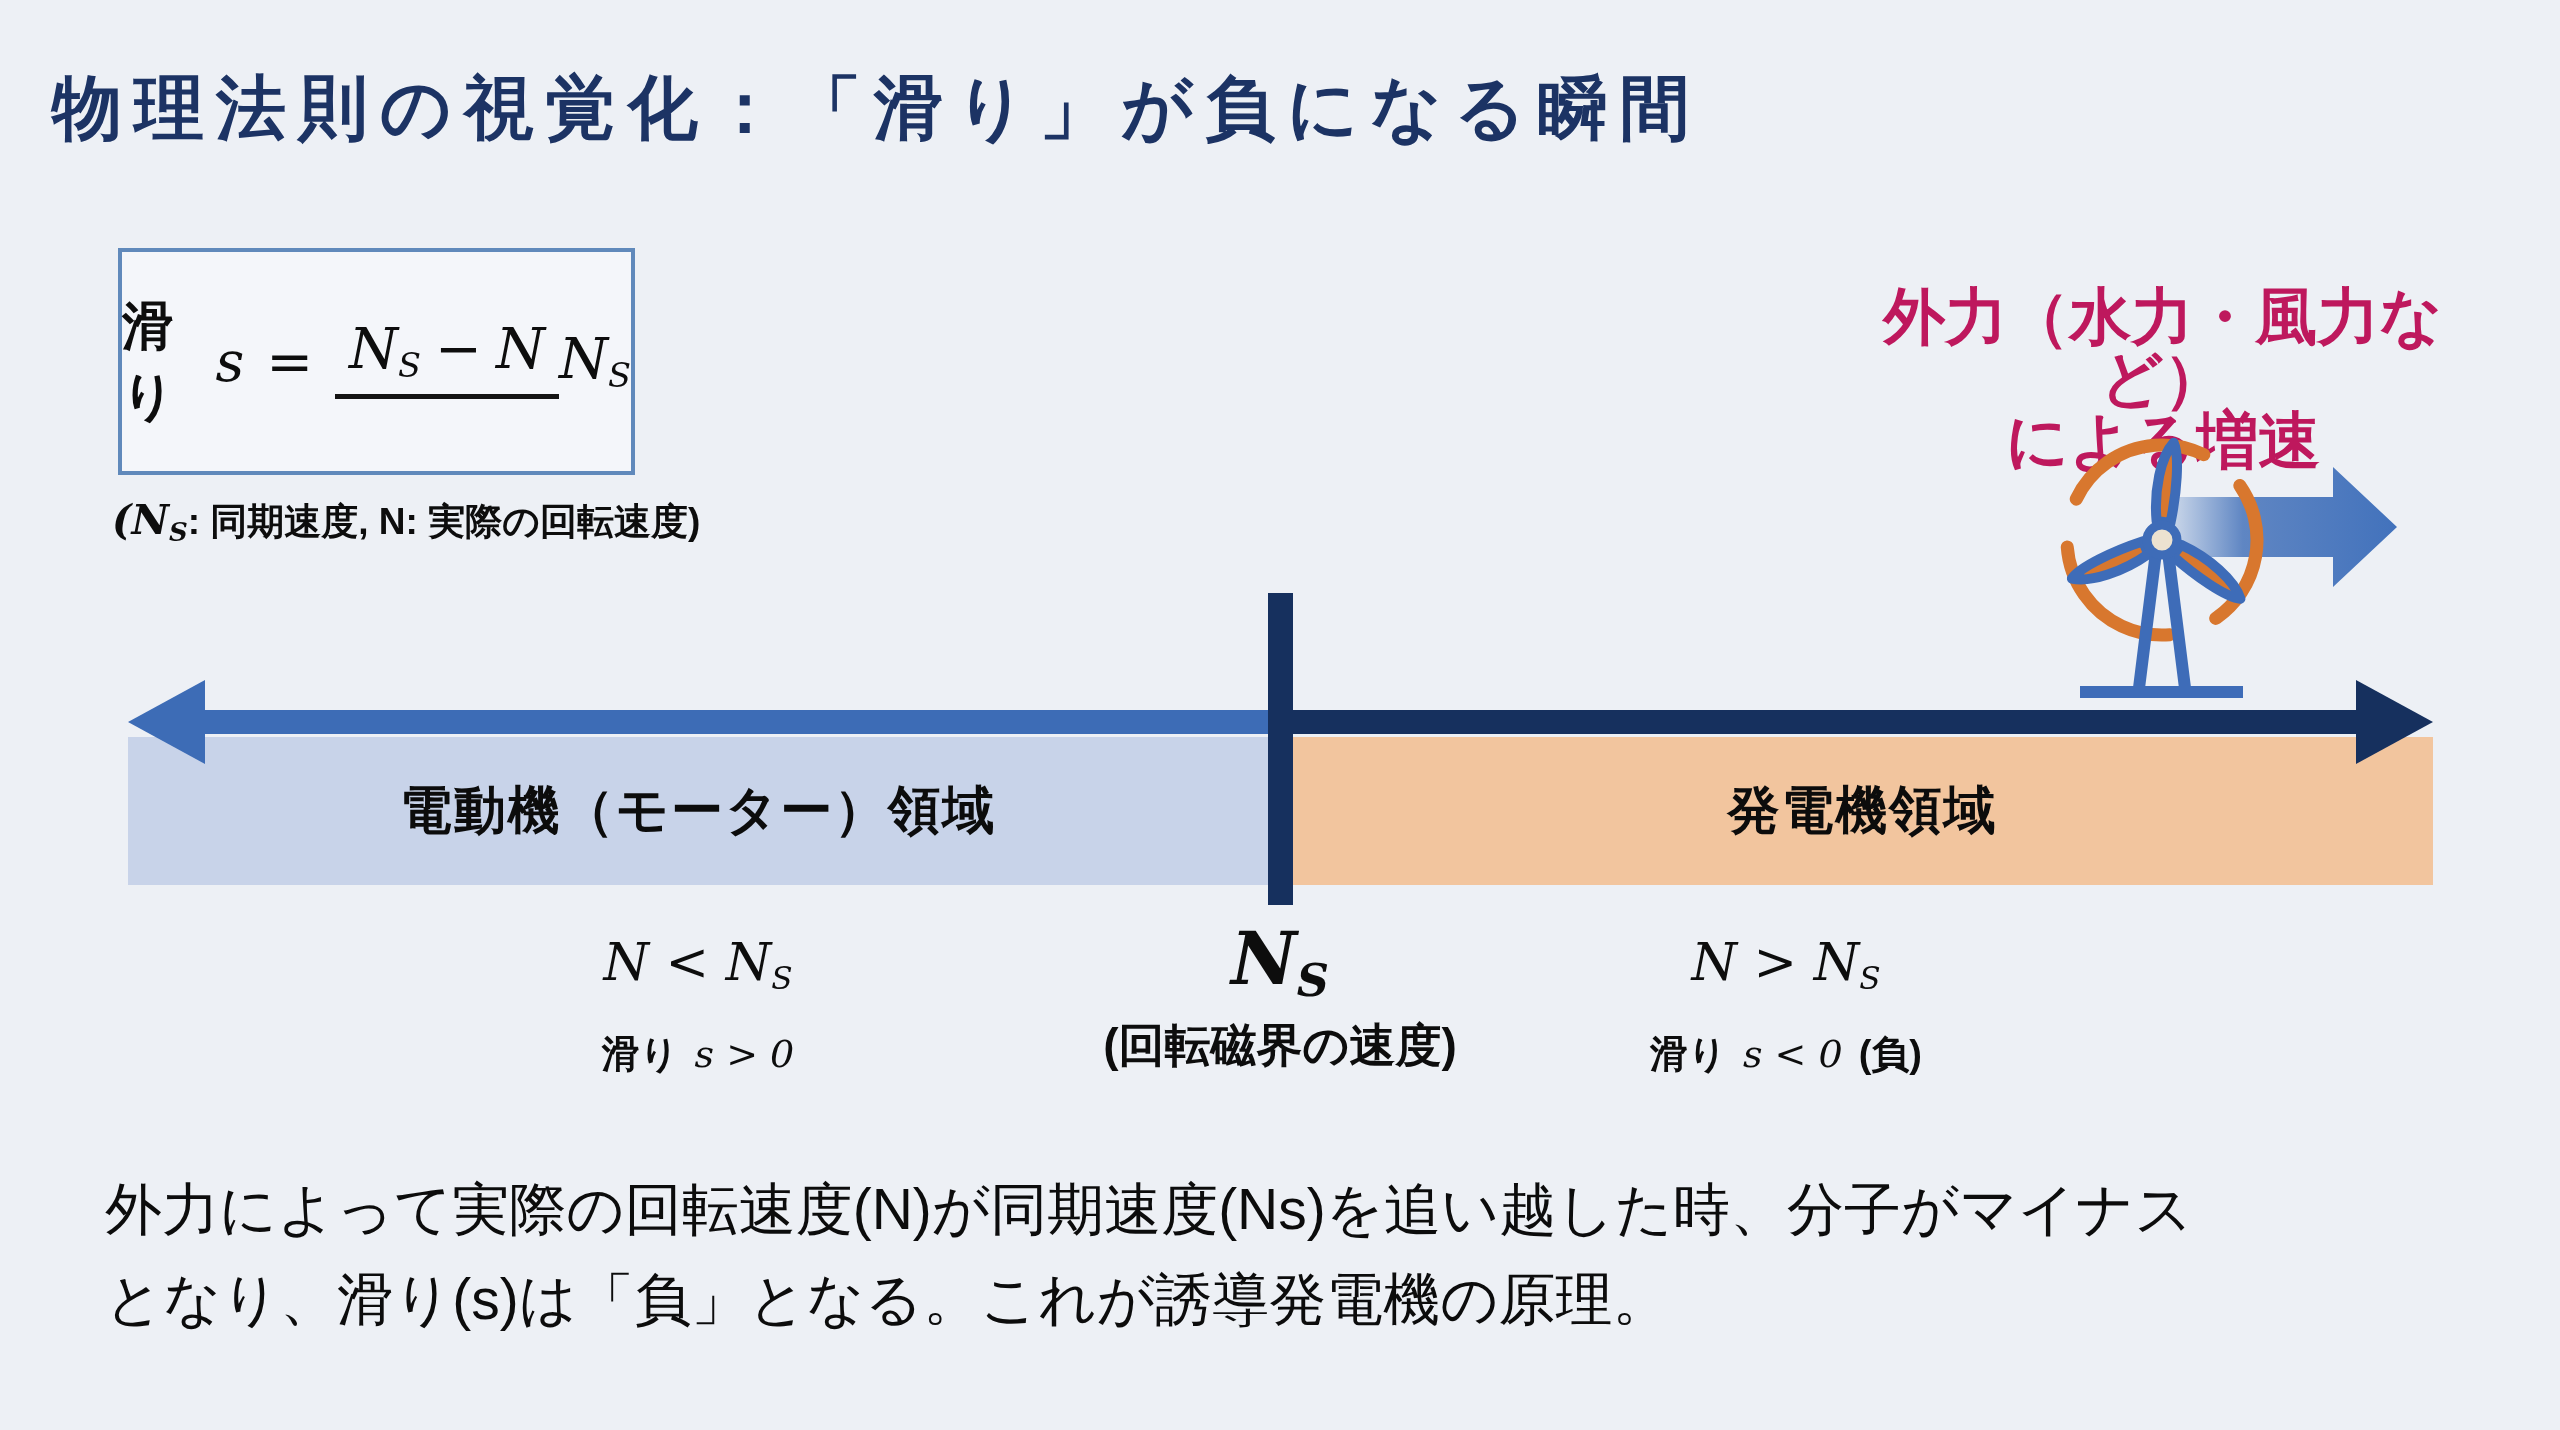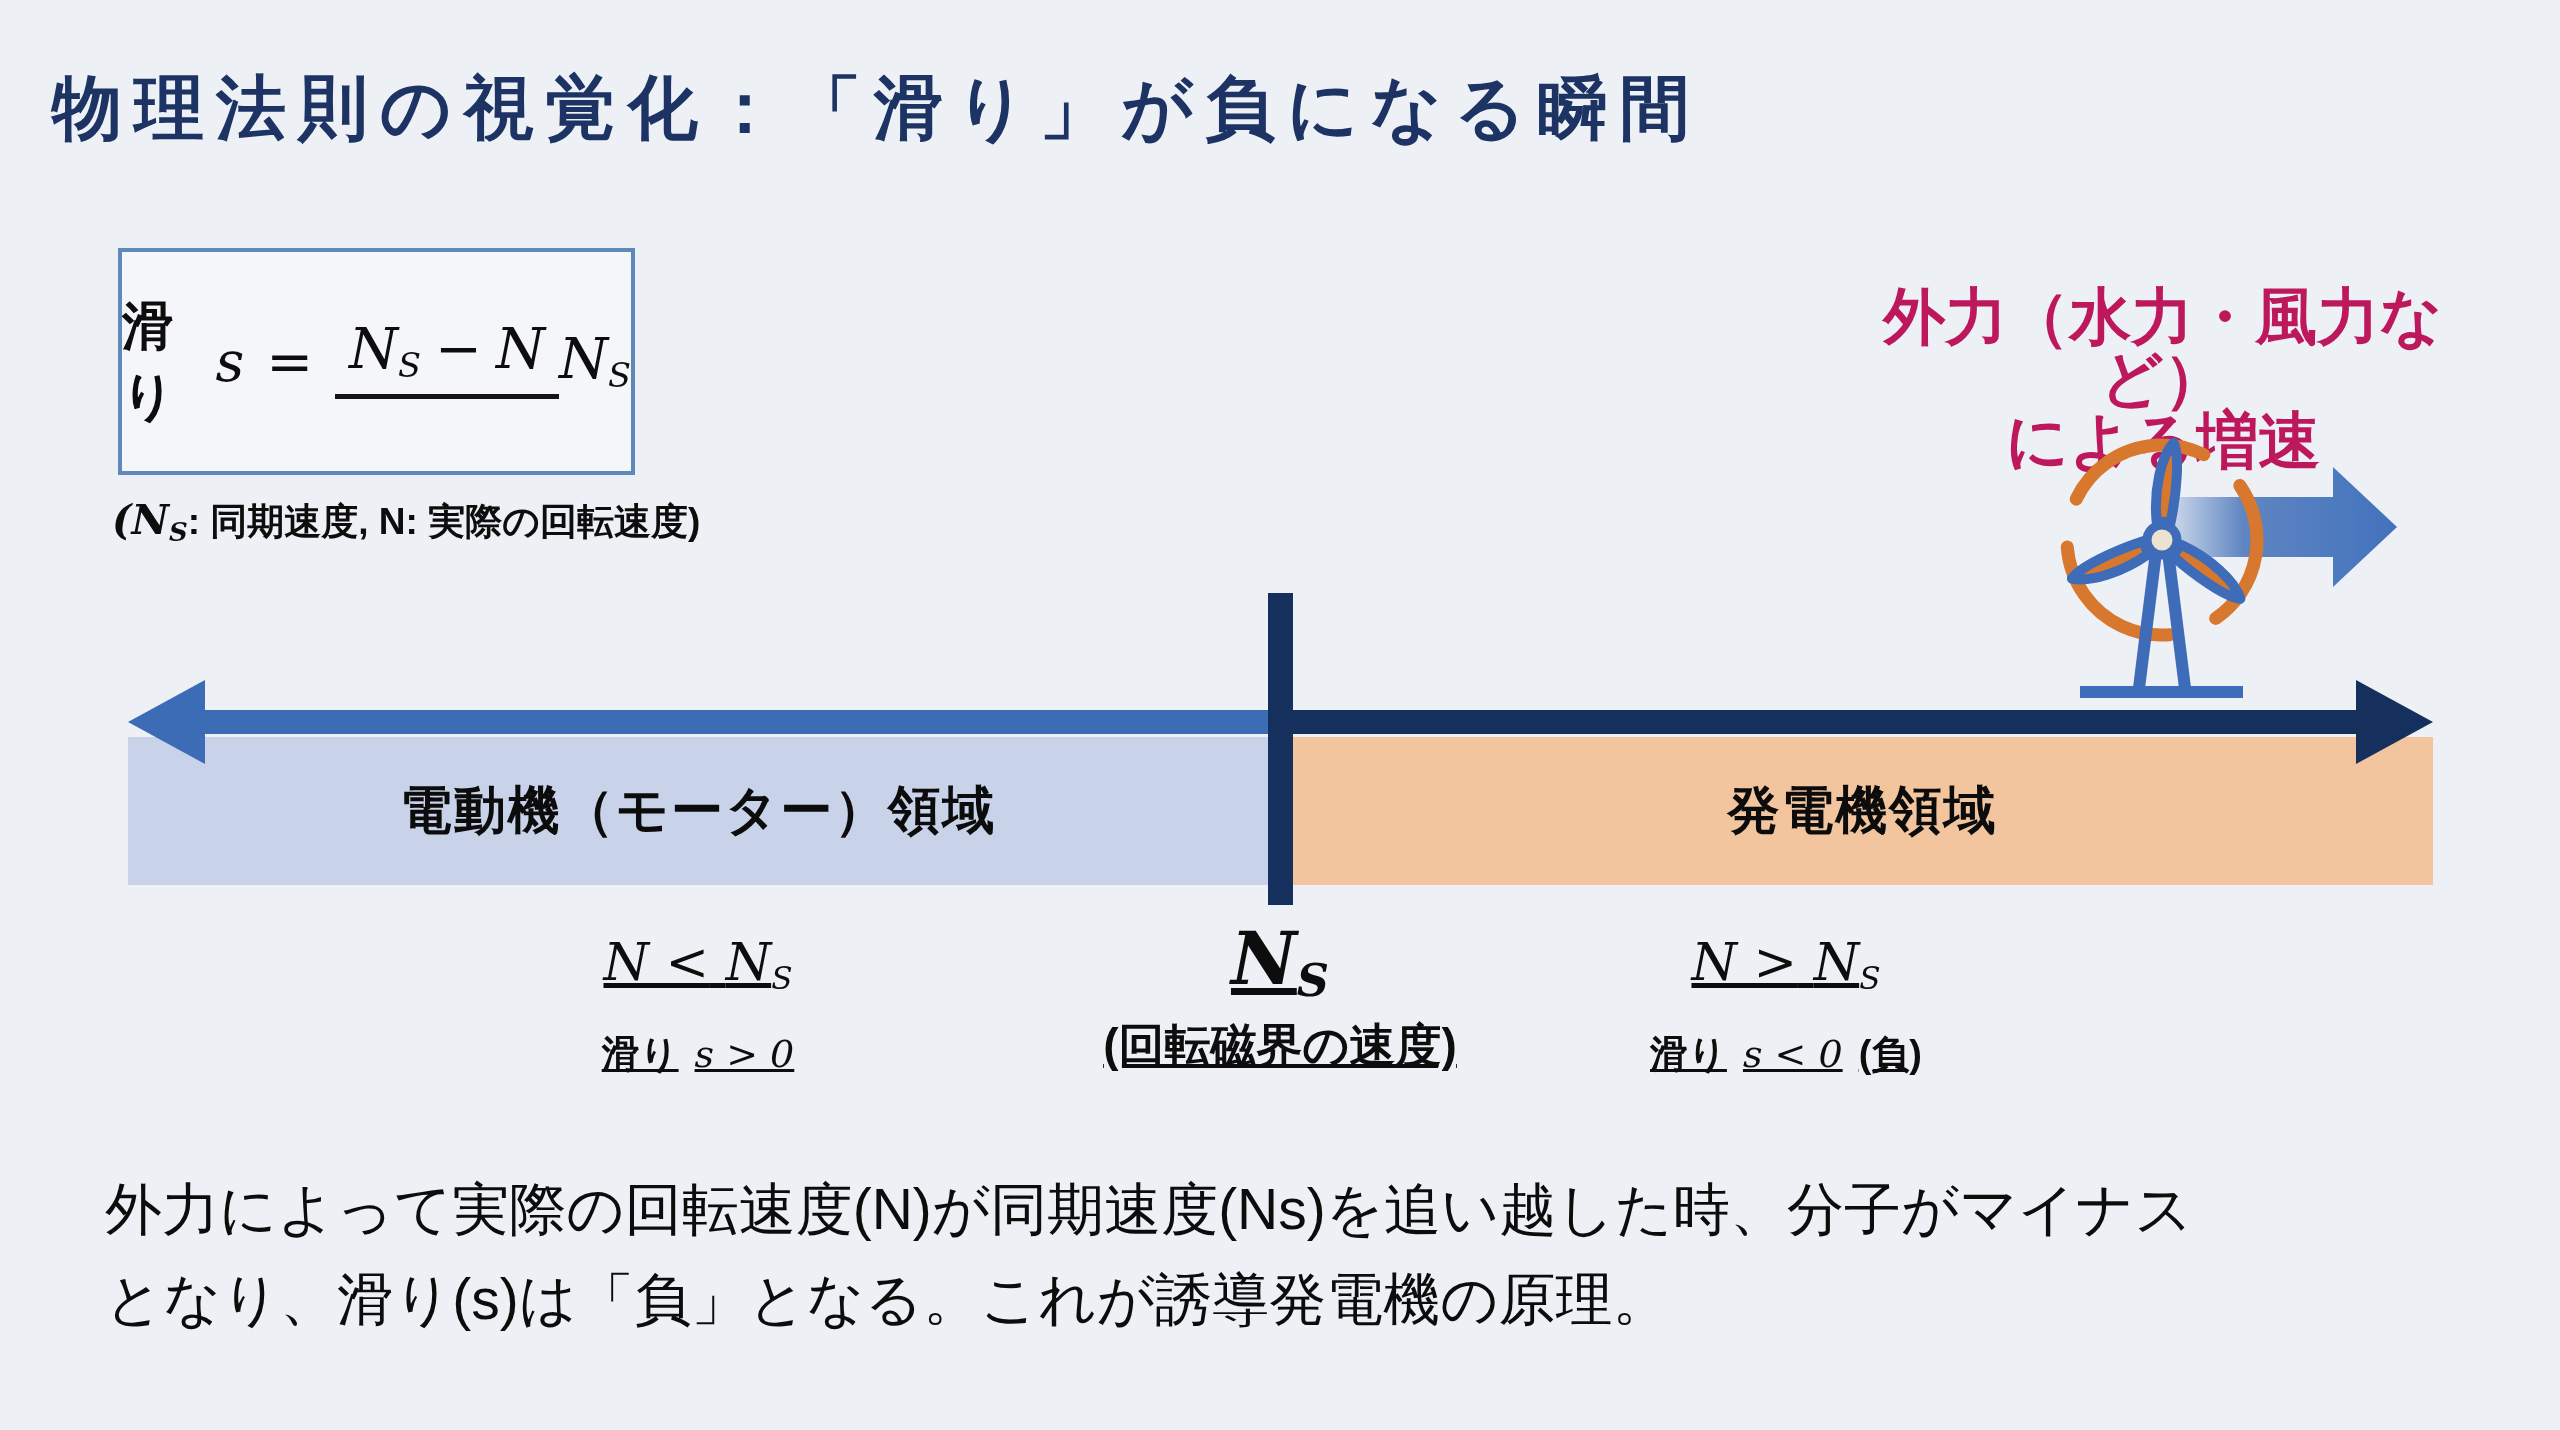--- a/index.html
+++ b/index.html
@@ -46,21 +46,21 @@
   .band span{font-size:52px;font-weight:bold;letter-spacing:2px;color:#0c0c0c;}
   .shaft{position:absolute;top:710px;height:24px;}
   .shaft-left{left:198px;width:1070px;background:#3d6cb6;}
   .shaft-right{left:1293px;width:1065px;background:#16305e;}
   .head{position:absolute;top:680px;width:0;height:0;border-top:42px solid transparent;border-bottom:42px solid transparent;}
   .head-left{left:128px;border-right:77px solid #3d6cb6;}
   .head-right{left:2356px;border-left:77px solid #16305e;}
   .divider{position:absolute;left:1268px;top:593px;width:25px;height:312px;background:#16305e;}
 
   
-  .ann{position:absolute;text-align:center;text-decoration:underline;}
+  .ann{position:absolute;text-align:center;}
   .ann-line1{font-size:52px;white-space:nowrap;}
   .ann-line2{font-size:38px;margin-top:33px;white-space:nowrap;}
   .jp-bold{font-family:"Liberation Sans",sans-serif;font-style:normal;font-weight:bold;}
   .ann-left{left:448px;top:932px;width:500px;}
   .ann-center{left:1030px;top:916px;width:500px;}
   .ann-right{left:1536px;top:932px;width:500px;text-align:center;}
   .sync-big{font-size:72px;font-weight:bold;}
   .sync-big .msub{font-size:0.62em;}
   .sync-caption{font-size:46px;margin-top:8px;white-space:nowrap;}
   .expr-gap{margin-left:16px;}

